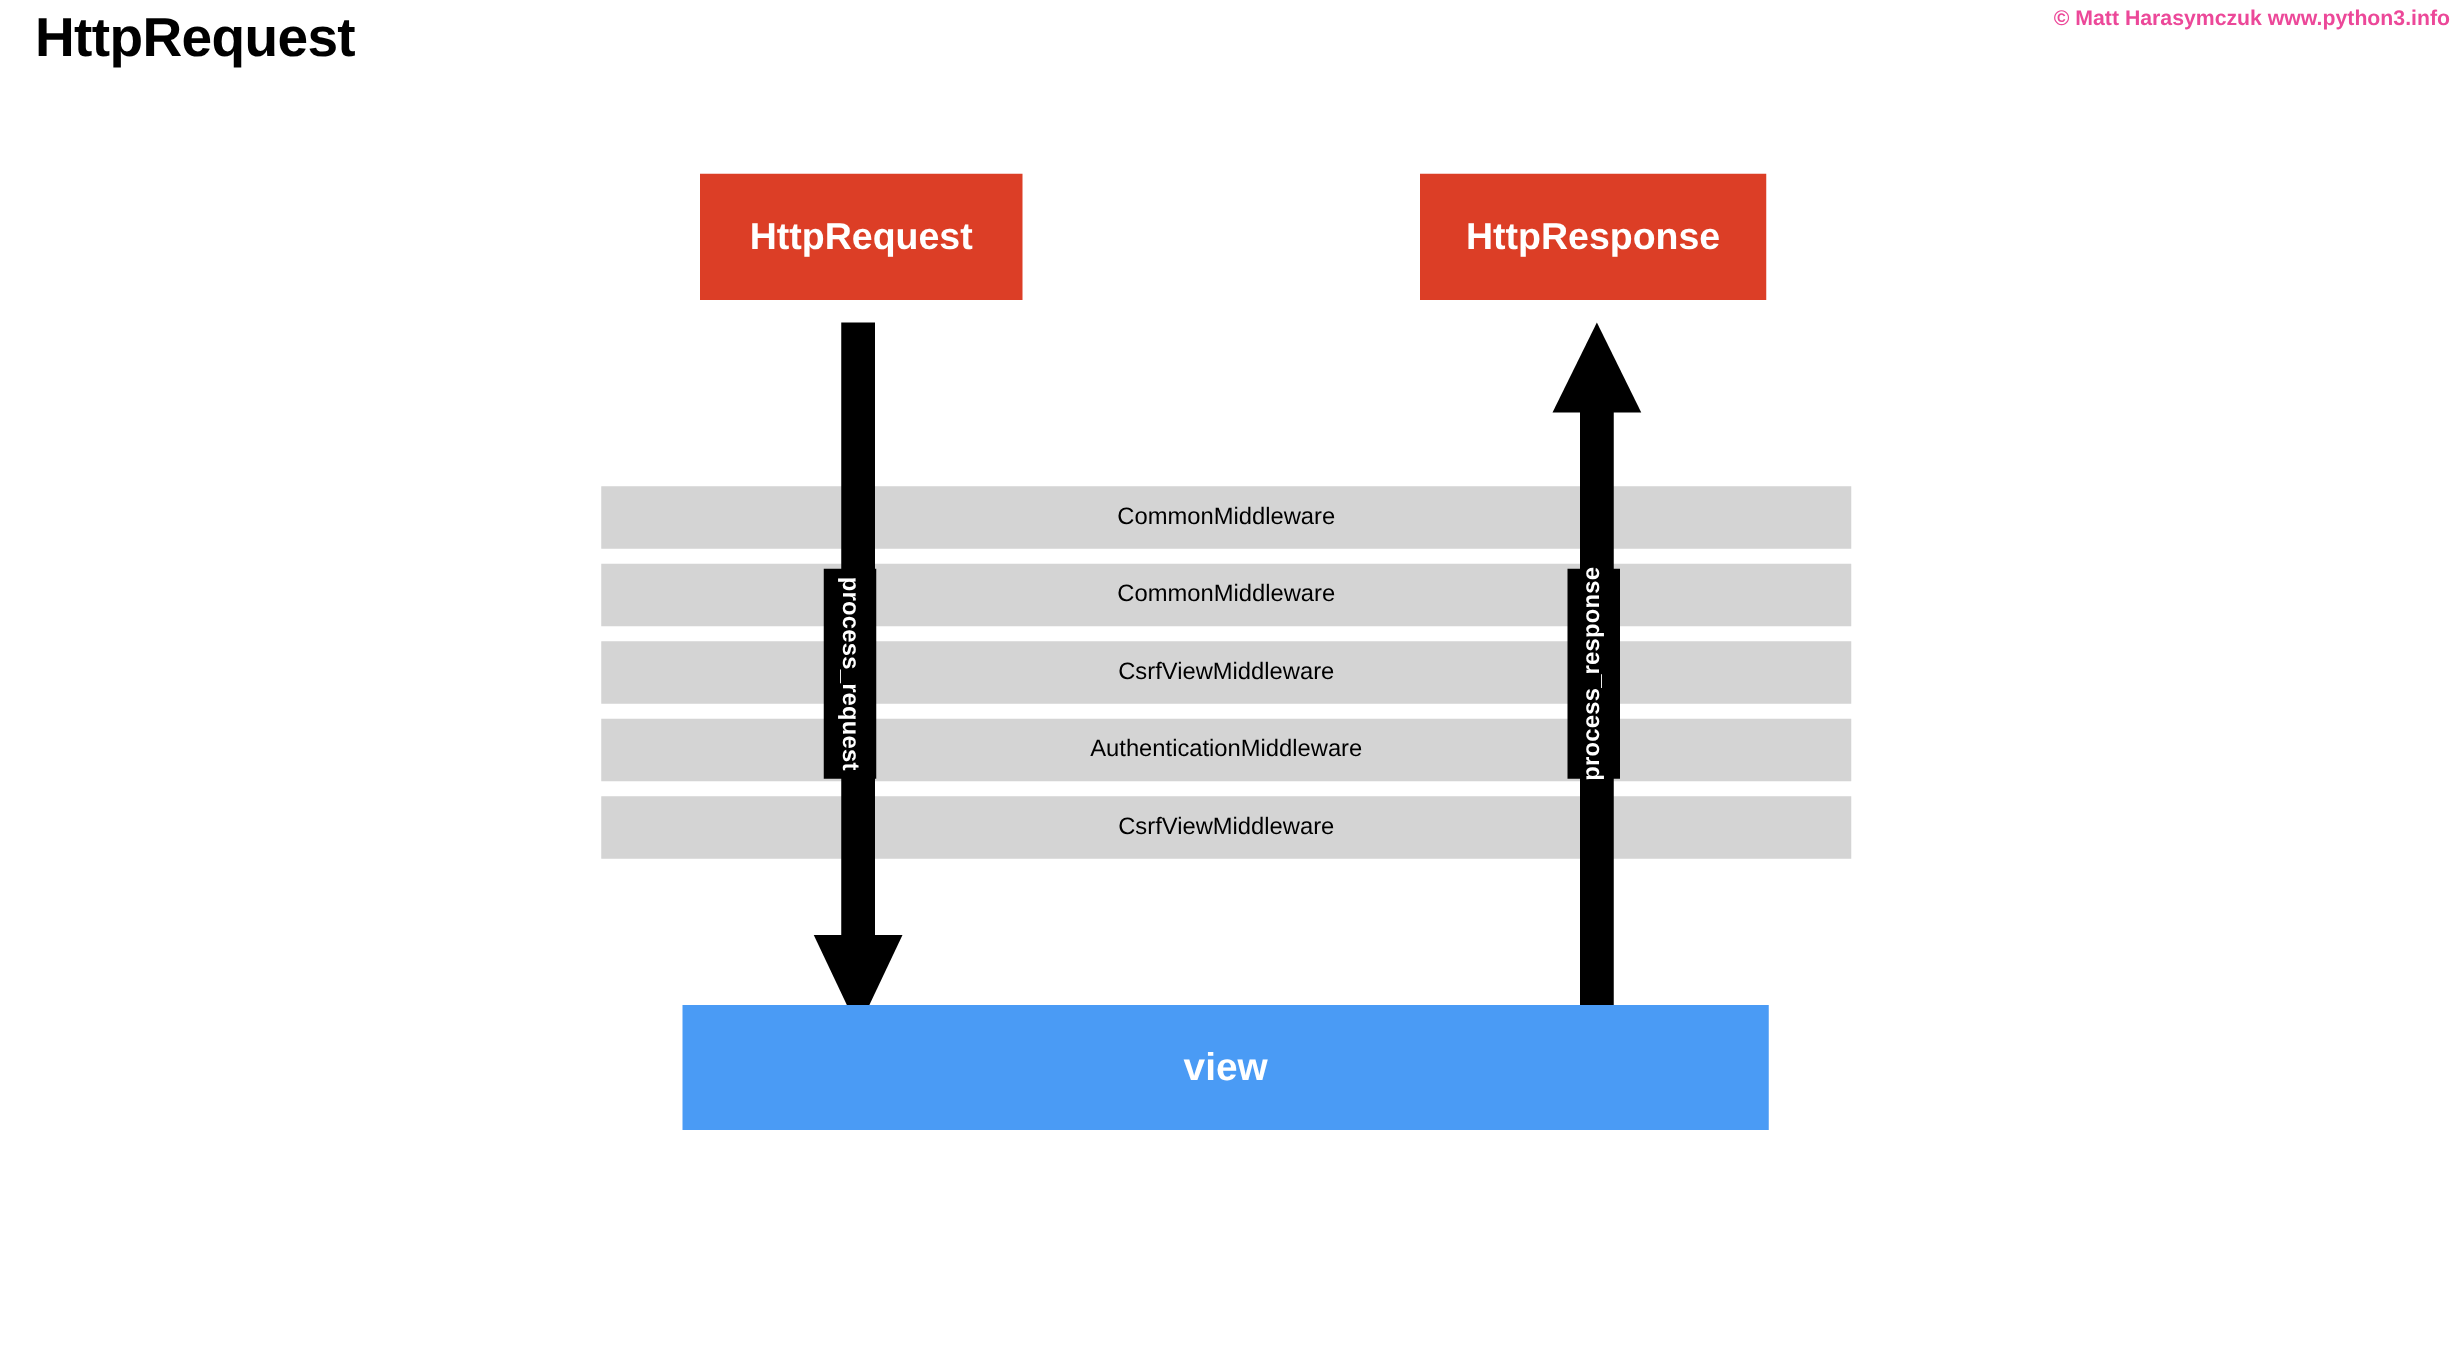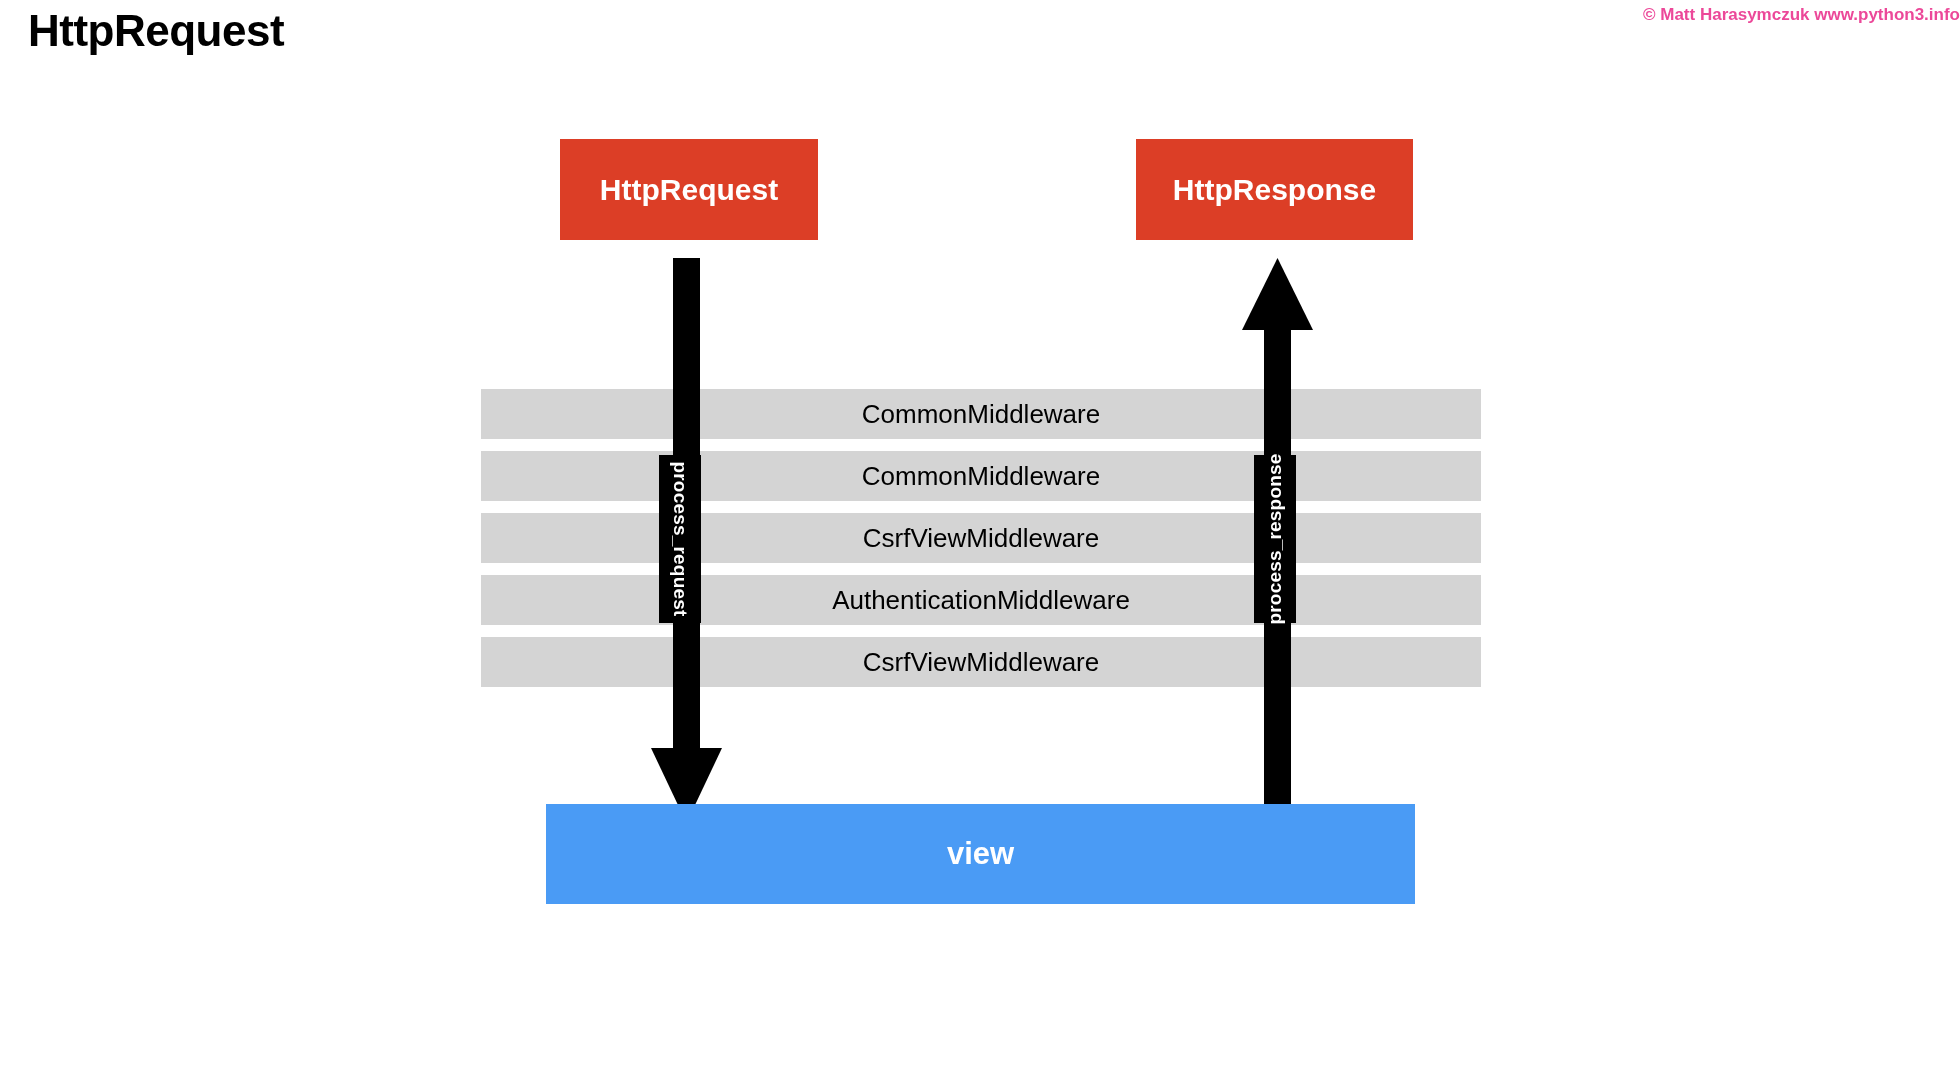--- a/index.html
+++ b/index.html
@@ -80,21 +80,21 @@
   .middleware-row {
     position: relative;
     width: 1000px;
     height: 50px;
     margin-bottom: 12px;
     display: flex;
     align-items: center;
     justify-content: center;
   }
   .middleware-label {
-    font-size: 26px;
+    font-size: 19px;
     color: #000000;
     white-space: nowrap;
   }
 
   
   #arrow-layer {
     position: absolute;
     left: 0;
     top: 0;
     width: 1960px;

